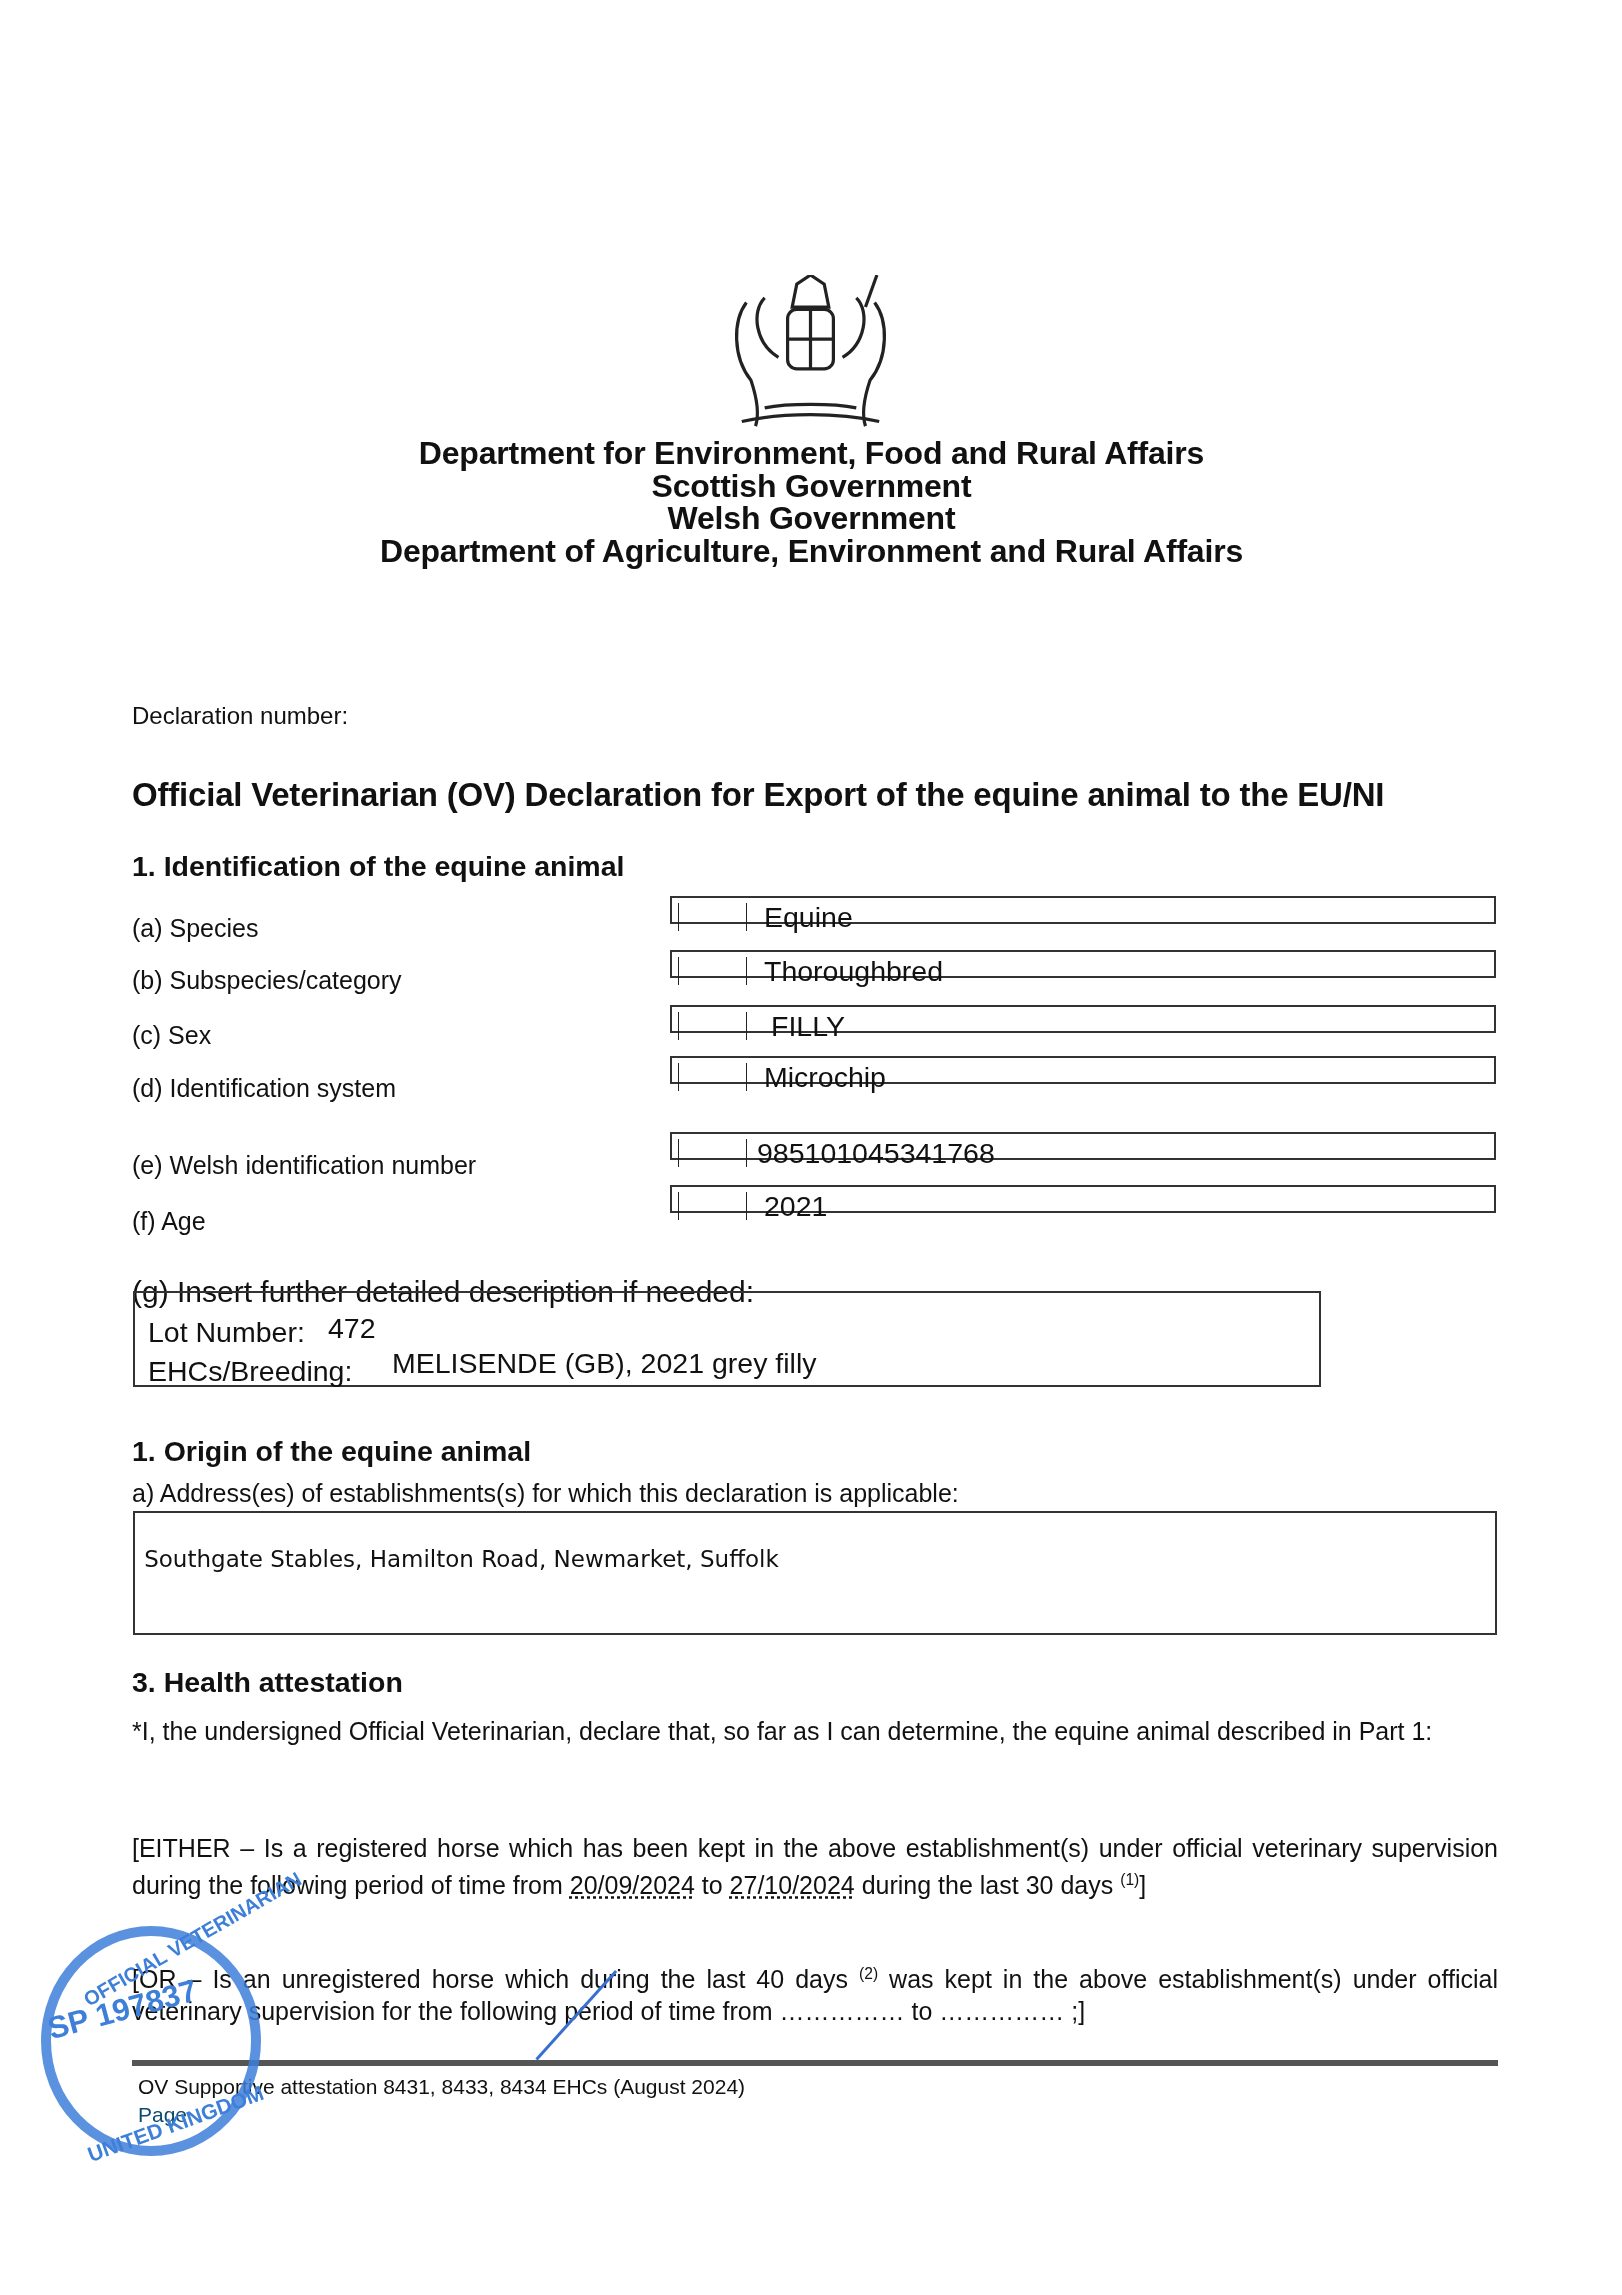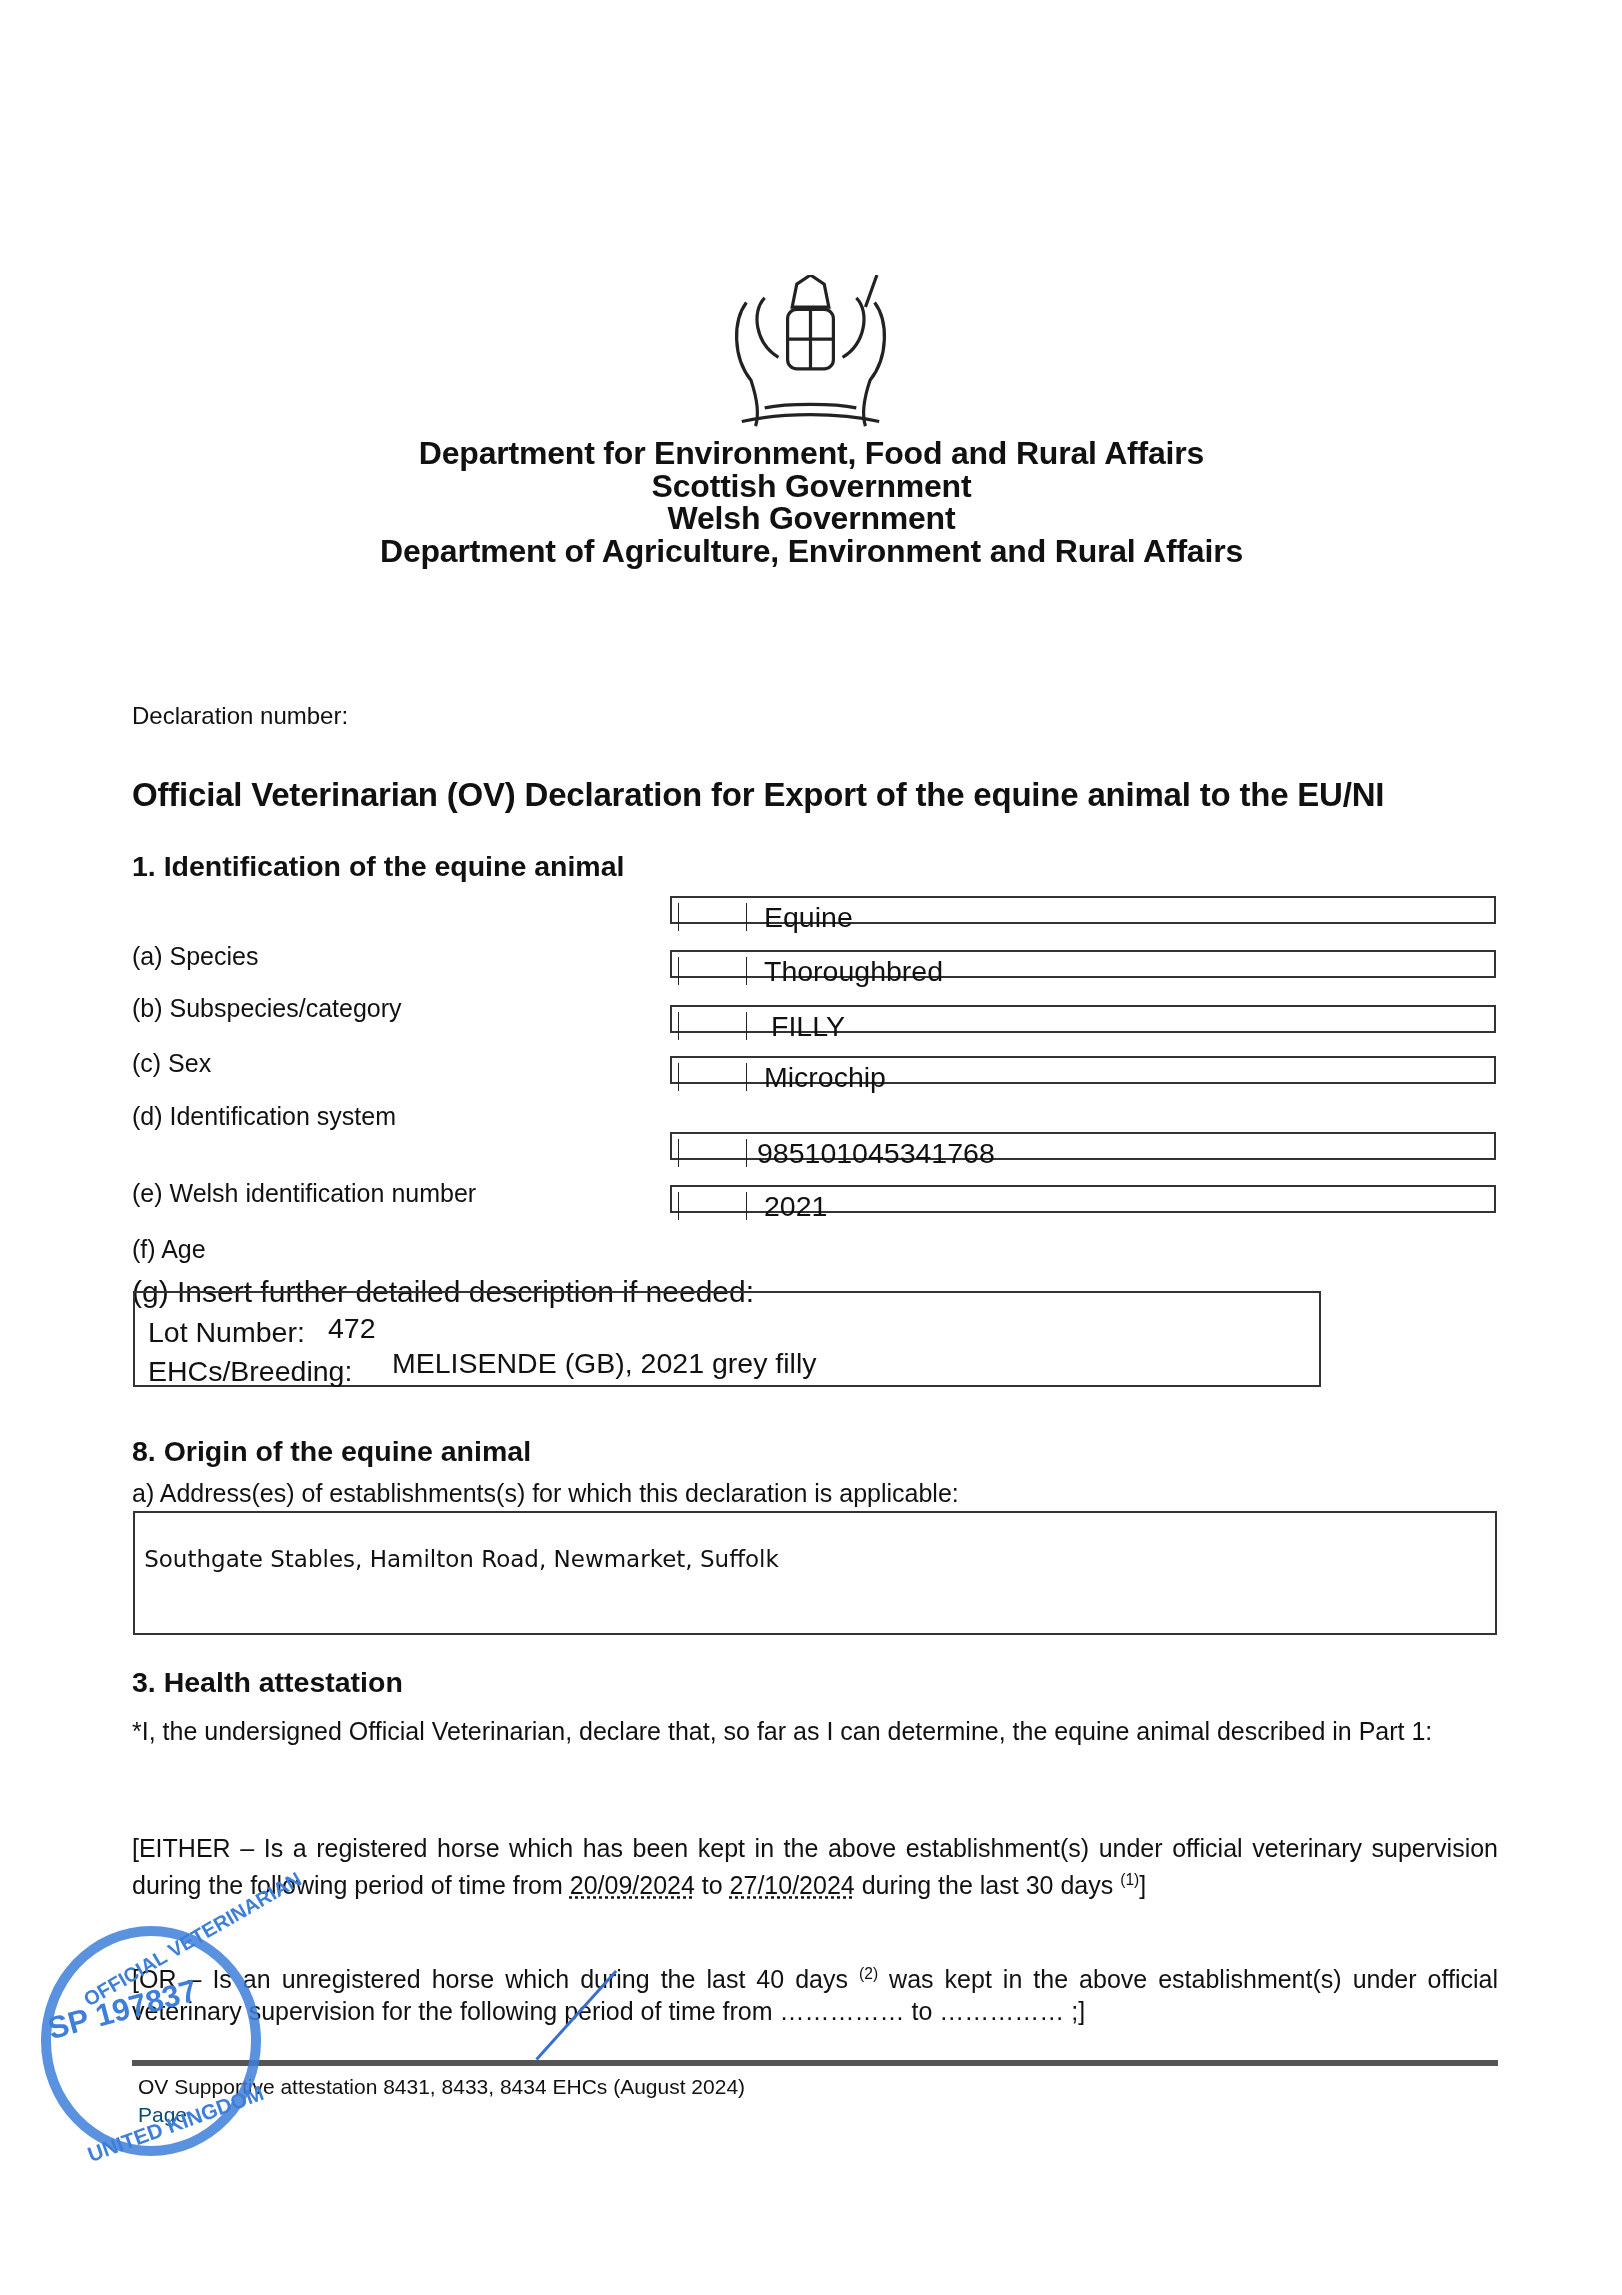--- a/index.html
+++ b/index.html
@@ -9,21 +9,21 @@
     
     .crest { position: absolute; left: 714px; top: 275px; width: 193px; height: 158px; }
     .org { position: absolute; left: 0; width: 1623px; text-align: center; font-weight: bold; font-size: 32px; letter-spacing: -0.2px; }
     .org1 { top: 435px; } .org2 { top: 468px; } .org3 { top: 500px; } .org4 { top: 533px; }
 
     .decl-num { position: absolute; left: 132px; top: 702px; font-size: 24px; }
     .doc-title { position: absolute; left: 132px; top: 776px; font-size: 33px; font-weight: bold; letter-spacing: -0.2px; }
     .sec-h { position: absolute; left: 132px; font-size: 28.5px; font-weight: bold; }
     .sec1 { top: 850px; } .sec2 { top: 1435px; } .sec3 { top: 1666px; }
 
-    .label { position: absolute; left: 132px; font-size: 25px; margin-top: 28px; }
+    .label { position: absolute; left: 132px; font-size: 25px; }
     .field { position: absolute; left: 670px; width: 826px; height: 28px; border: 2.3px solid #333; box-sizing: border-box; }
     .field .cell { position: absolute; left: 5.5px; top: 4.6px; width: 69px; height: 28.5px; border-left: 1.8px solid #222; border-right: 1.8px solid #222; box-sizing: border-box; }
     .field .val { position: absolute; left: 92px; top: 2.8px; font-size: 28.5px; }
 
     .g-label { position: absolute; left: 132px; top: 1275px; font-size: 30px; }
     .g-box { position: absolute; left: 133px; top: 1291px; width: 1188px; height: 96px; border: 2.3px solid #333; box-sizing: border-box; }
     .g-lot-l { position: absolute; left: 13px; top: 23px; font-size: 28.5px; }
     .g-lot-v { position: absolute; left: 193px; top: 19px; font-size: 28.5px; }
     .g-name-l { position: absolute; left: 13px; top: 62px; font-size: 28.5px; }
     .g-name-v { position: absolute; left: 257px; top: 54px; font-size: 28.5px; }
@@ -119,21 +119,21 @@
   </div>
 
   <div class="g-label">(g) Insert further detailed description if needed:</div>
   <div class="g-box">
     <span class="g-lot-l">Lot Number:</span>
     <span class="g-lot-v">472</span>
     <span class="g-name-l">EHCs/Breeding:</span>
     <span class="g-name-v">MELISENDE (GB), 2021 grey filly</span>
   </div>
 
-  <div class="sec-h sec2">8. Origin of the equine animal</div>
+  <div class="sec-h sec2">1. Origin of the equine animal</div>
   <div class="addr-label">a) Address(es) of establishments(s) for which this declaration is applicable:</div>
   <div class="addr-box">
     <span class="addr-val">Southgate Stables, Hamilton Road, Newmarket, Suffolk</span>
   </div>
 
   <div class="sec-h sec3">3. Health attestation</div>
   <div class="para p-intro">*I, the undersigned Official Veterinarian, declare that, so far as I can determine, the equine animal described in Part 1:</div>
 
   <div class="para p-either">
     <span>[EITHER – Is a registered horse which has been kept in the above establishment(s) under official veterinary supervision during the following period of time from </span><span class="filled">20/09/2024</span><span> to </span><span class="filled">27/10/2024</span><span> during the last 30 days </span><sup>(1)</sup><span>]</span>

